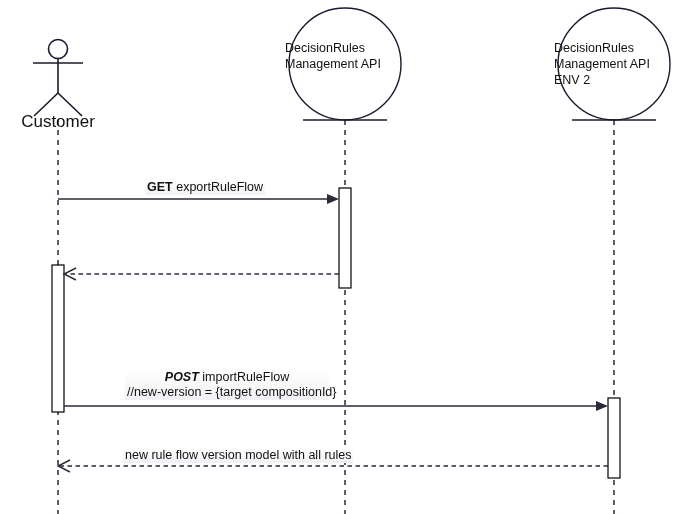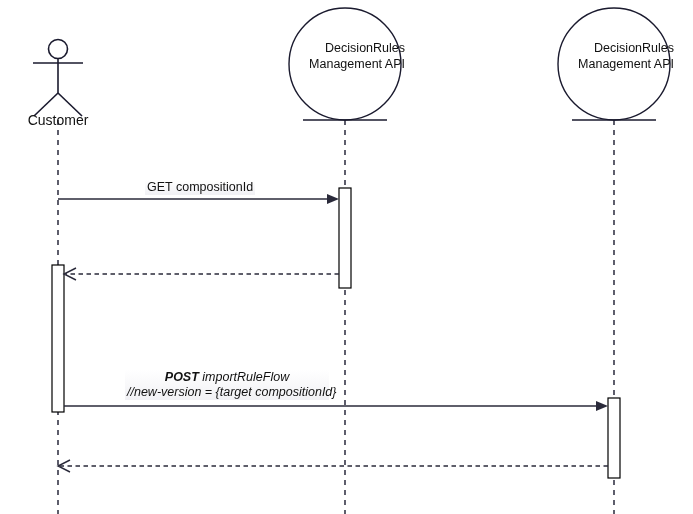--- a/index.html
+++ b/index.html
@@ -80,36 +80,36 @@
     white-space: nowrap;
     color: #111111;
     font-family: "Liberation Sans", sans-serif;
     font-size: 12.5px;
     line-height: 15px;
     background: linear-gradient(to bottom, rgba(255,255,255,0.97), rgba(240,240,244,0.95));
     padding: 0 2px;
   }
   .participant-label {
     position: absolute;
-    text-align: right;
+    text-align: left;
     color: #111111;
     font-size: 12.5px;
     line-height: 16px;
     font-family: "Liberation Sans", sans-serif;
     background: transparent;
   }
   .actor-label {
     position: absolute;
     text-align: center;
     color: #111111;
-    font-size: 14px;
+    font-size: 17px;
     font-family: "Liberation Sans", sans-serif;
   }
-  .b { font-weight: normal; }
-  .i { font-style: italic; }
+  .b { font-weight: bold; }
+  .i { }
   .bi { font-weight: bold; font-style: italic; }
   .msg-group {
     position: absolute;
     text-align: center;
   }
   .msg-line2 {
     display: block;
   }
 </style>
 </head>
@@ -170,26 +170,28 @@
   <div class="actor-label" style="left:8px; top:112px; width:100px;">Customer</div>
 
   <div class="participant-label" style="left:285px; top:40px; width:120px;">
     <div>DecisionRules</div>
     <div>Management API</div>
   </div>
 
   <div class="participant-label" style="left:554px; top:40px; width:120px;">
     <div>DecisionRules</div>
     <div>Management API</div>
+    <div>ENV 2</div>
   </div>
 
   <div class="lbl" style="left:145px; top:180px;">
-    <span class="b">GET</span><span> compositionId</span>
+    <span class="b">GET</span><span> exportRuleFlow</span>
   </div>
 
 
   <div class="lbl msg-group" style="left:125px; top:370px; width:200px;">
     <span class="bi">POST</span><span class="i"> importRuleFlow</span>
     <span class="i msg-line2">//new-version = {target compositionId}</span>
   </div>
 
+  <div class="lbl" style="left:123px; top:448px;">new rule flow version model with all rules</div>
 
 </div>
 
 </body></html>

